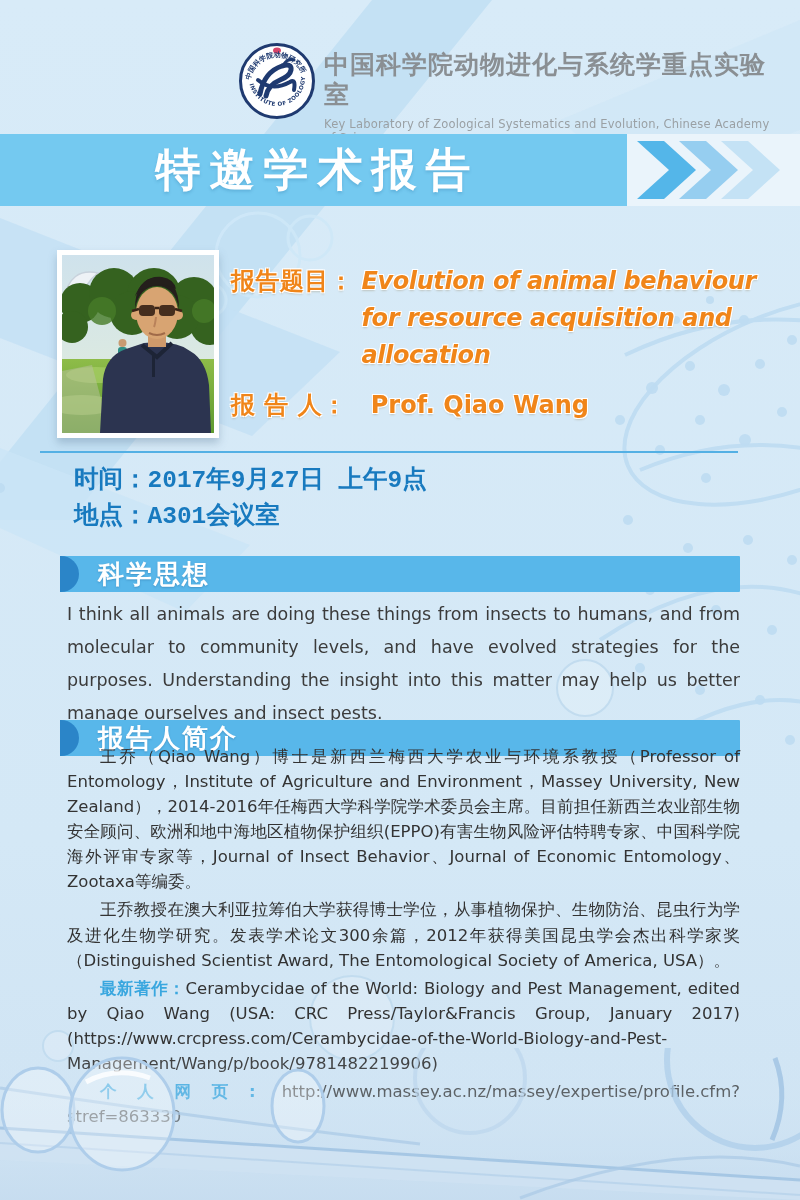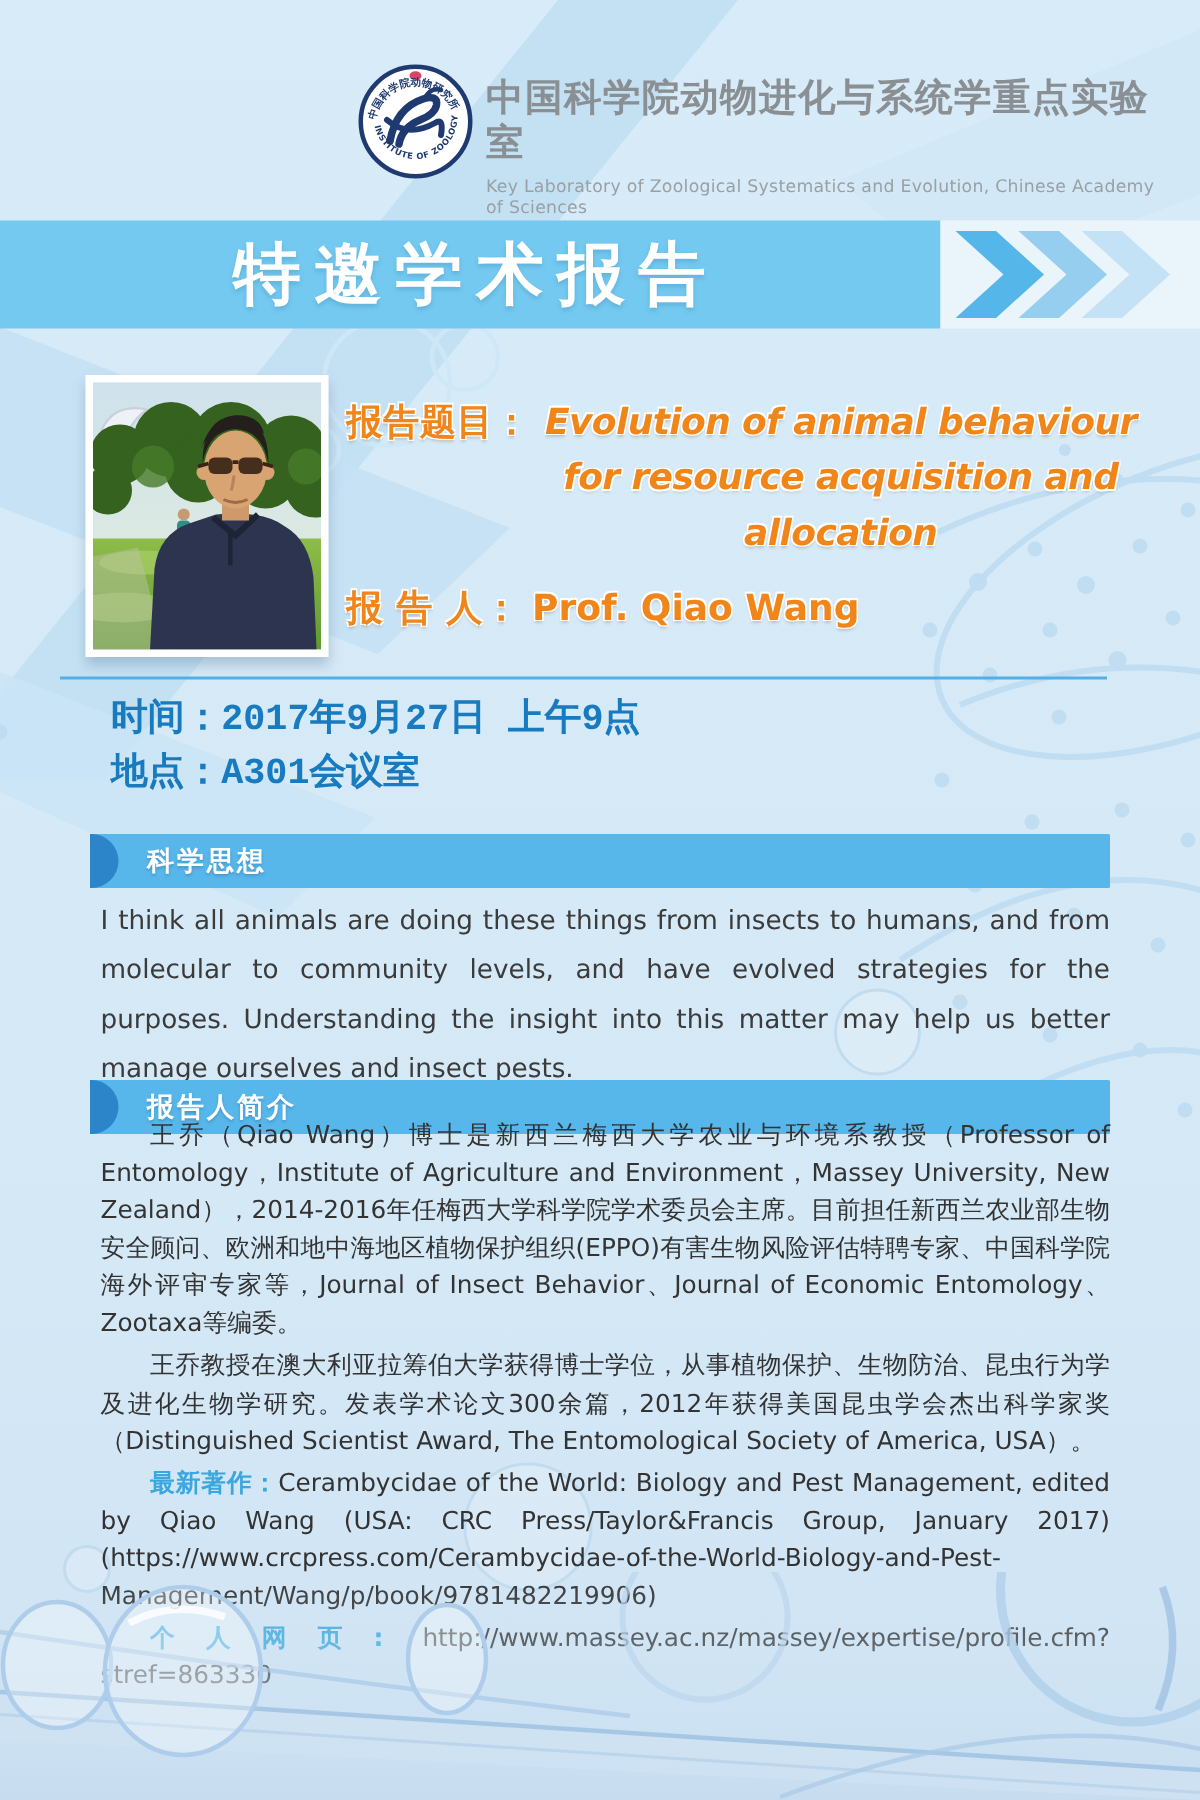--- a/index.html
+++ b/index.html
@@ -21,21 +21,21 @@
   .logo{position:absolute;left:238px;top:42px;width:78px;height:78px;}
   .header-titles{position:absolute;left:324px;top:50px;width:460px;}
   .header-title-cn{
     font-size:25px;font-weight:bold;color:#8a8f93;letter-spacing:1px;line-height:1.2;
   }
   .header-title-en{
     margin-top:7px;font-size:11.5px;color:#9aa0a4;letter-spacing:.2px;
   }
 
   
-  .banner{position:absolute;left:0;top:147px;width:800px;height:57px;text-align:center;}
+  .banner{position:absolute;left:0;top:134px;width:800px;height:57px;text-align:center;}
   .banner-main{
     position:absolute;left:0;top:0;width:627px;height:72px;
     background:#74c9f0;display:flex;align-items:center;justify-content:center;
   }
   .banner-title{
     color:#ffffff;font-size:45px;font-weight:bold;letter-spacing:9px;
     text-shadow:0 2px 3px rgba(40,110,160,.25);
     transform:translateX(4px);
   }
   .banner-chevrons{position:absolute;left:627px;top:0;width:173px;height:72px;background:#eaf4fb;}
@@ -48,45 +48,45 @@
   }
   .talk-title-block{position:absolute;left:231px;top:263px;width:535px;}
   .talk-row{display:flex;align-items:flex-start;}
   .o-label{
     white-space:nowrap;flex:0 0 auto;
   }
   .orange{
     color:#f08519;font-weight:bold;
     text-shadow:-1px -1px 0 #fff,1px -1px 0 #fff,-1px 1px 0 #fff,1px 1px 0 #fff,0 2px 2px rgba(120,90,40,.25);
   }
-  .talk-title-row{font-size:24px;line-height:1.55;text-align:center;}
+  .talk-title-row{font-size:24px;line-height:1.55;}
   .talk-title-row .o-label{letter-spacing:.5px;margin-right:8px;}
   .talk-title-value{flex:0 1 auto;max-width:398px;letter-spacing:-0.4px;font-style:italic;}
   .talk-speaker-row{font-size:24px;line-height:1.5;margin-top:12px;}
-  .talk-speaker-row .o-label{letter-spacing:.5px;margin-right:8px;}
+  .talk-speaker-row .o-label{letter-spacing:.5px;margin-right:24px;}
 
   .divider{
     position:absolute;left:40px;top:451px;width:698px;height:2px;background:#54b0e4;
   }
 
   .schedule{position:absolute;left:74px;top:463px;width:600px;color:#187abf;font-weight:bold;
     font-size:24.5px;line-height:1.45;}
   .schedule-row{white-space:nowrap;font-family:Liberation Mono, monospace;}
 
   
   .section-bar{
     position:absolute;left:60px;width:680px;height:36px;background:#58b7ea;
     display:flex;align-items:center;border-radius:1px;
   }
   .section-bar .dshape{
     position:absolute;left:0;top:0;width:19px;height:36px;background:#2b85c8;
     border-radius:0 19px 19px 0;
   }
   .section-heading{
-    margin-left:38px;color:#ffffff;font-size:18px;font-weight:bold;letter-spacing:2px;
+    margin-left:38px;color:#ffffff;font-size:26px;font-weight:bold;letter-spacing:2px;
     text-shadow:0 1px 2px rgba(30,90,140,.35);
   }
   .bar-philosophy{top:556px;}
   .bar-bio{top:700px;margin-top:20px;}
 
   .philosophy-body{
     position:absolute;left:67px;top:598px;width:673px;
     font-size:17.5px;line-height:1.88;color:#3b3b3b;text-align:justify;margin:0;
   }
 

